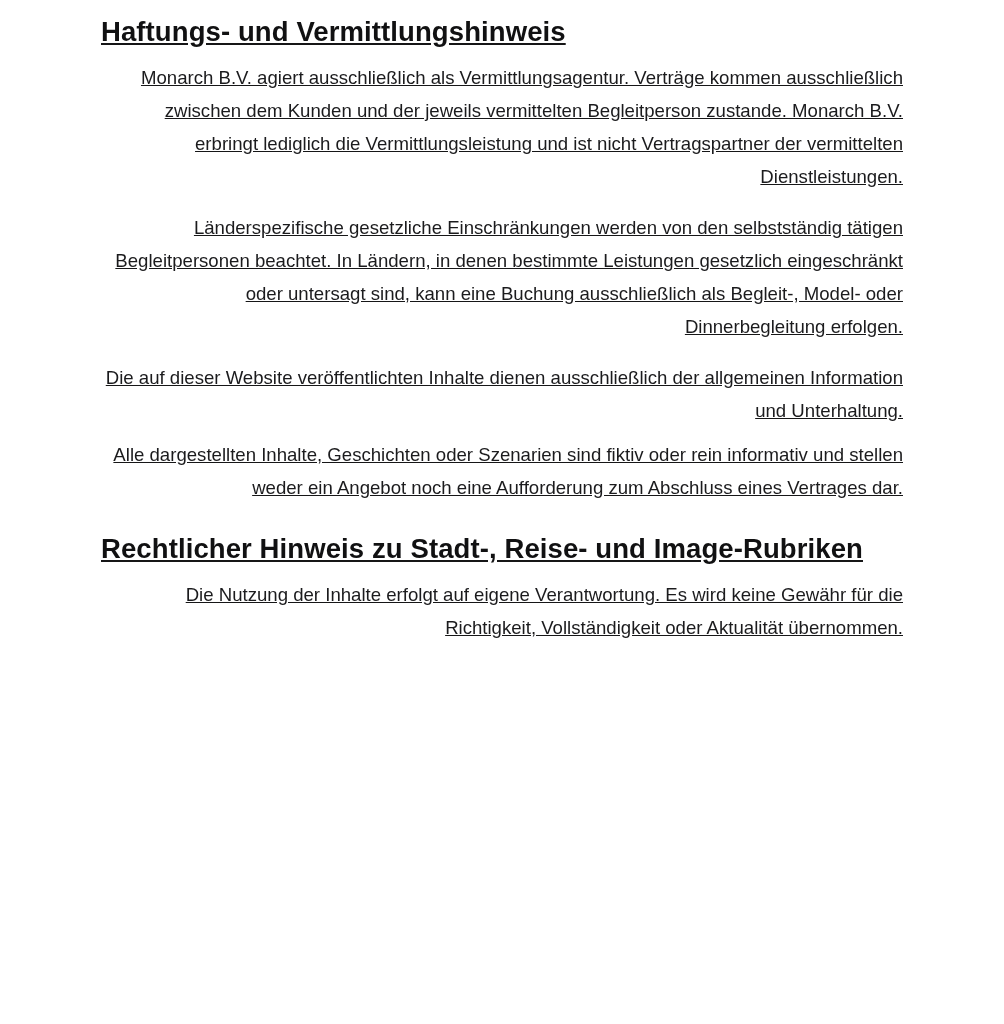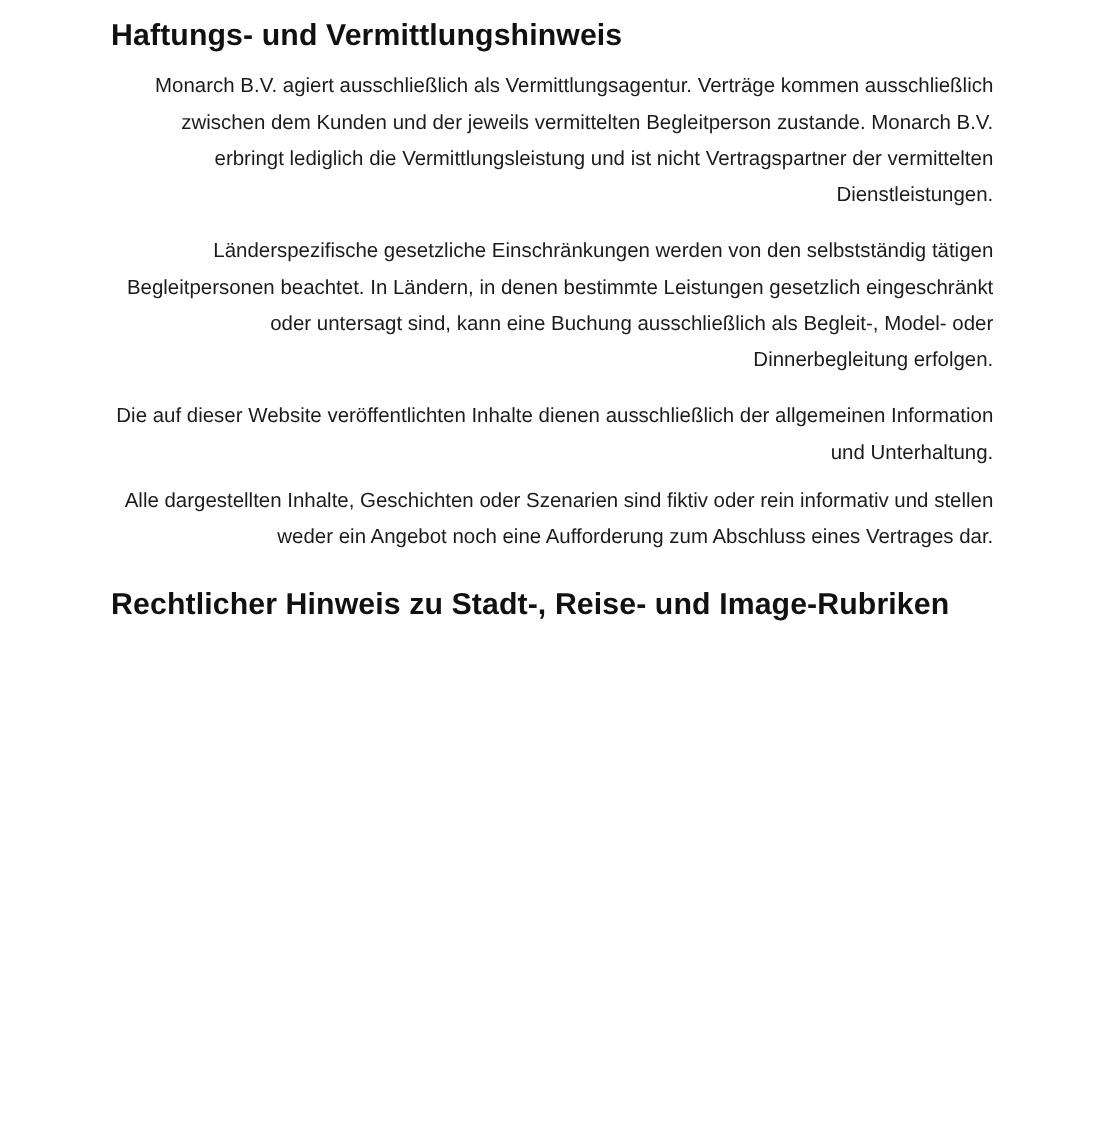--- a/index.html
+++ b/index.html
@@ -7,20 +7,21 @@
   html, body {
     background: #ffffff;
     font-family: "Liberation Sans", "DejaVu Sans", sans-serif;
   }
   .page {
     width: 852px;
     min-height: 1024px;
     margin: 0 auto;
     padding: 10px 25px 20px 25px;
     color: #161617;
+    text-decoration: underline;
   }
   .section { margin: 0; }
   .section h2 {
     font-size: 27.5px;
     font-weight: 700;
     letter-spacing: 0.1px;
     color: #111112;
     margin: 28px 0 13px 0;
     line-height: 1.2;
   }
@@ -49,15 +50,16 @@
     <p>Länderspezifische gesetzliche Einschränkungen werden von den selbstständig tätigen Begleitpersonen beachtet. In Ländern, in denen bestimmte Leistungen gesetzlich eingeschränkt oder untersagt sind, kann eine Buchung ausschließlich als Begleit-, Model- oder Dinnerbegleitung erfolgen.</p>
   </section>
 
   <section class="section">
     <p>Die auf dieser Website veröffentlichten Inhalte dienen ausschließlich der allgemeinen Information und Unterhaltung.</p>
     <p>Alle dargestellten Inhalte, Geschichten oder Szenarien sind fiktiv oder rein informativ und stellen weder ein Angebot noch eine Aufforderung zum Abschluss eines Vertrages dar.</p>
   </section>
 
   <section class="section">
     <h2>Rechtlicher Hinweis zu Stadt-, Reise- und Image-Rubriken</h2>
+    <p>Die Nutzung der Inhalte erfolgt auf eigene Verantwortung. Es wird keine Gewähr für die Richtigkeit, Vollständigkeit oder Aktualität übernommen.</p>
   </section>
 
 </main>
 
 </body></html>

